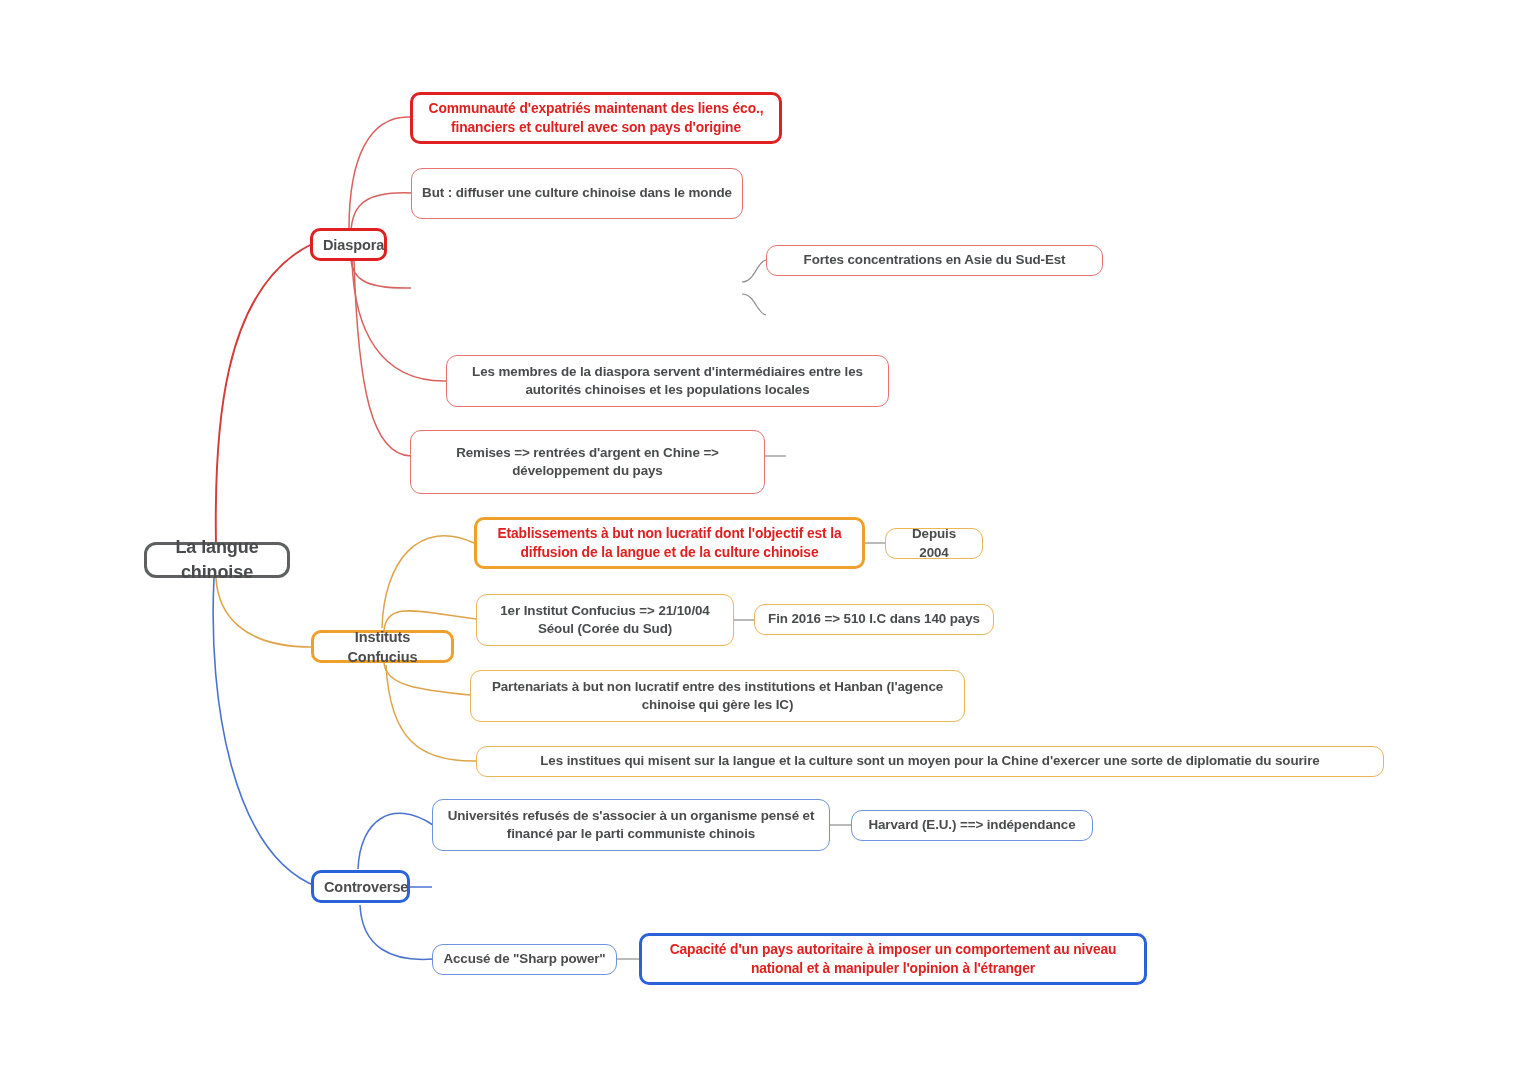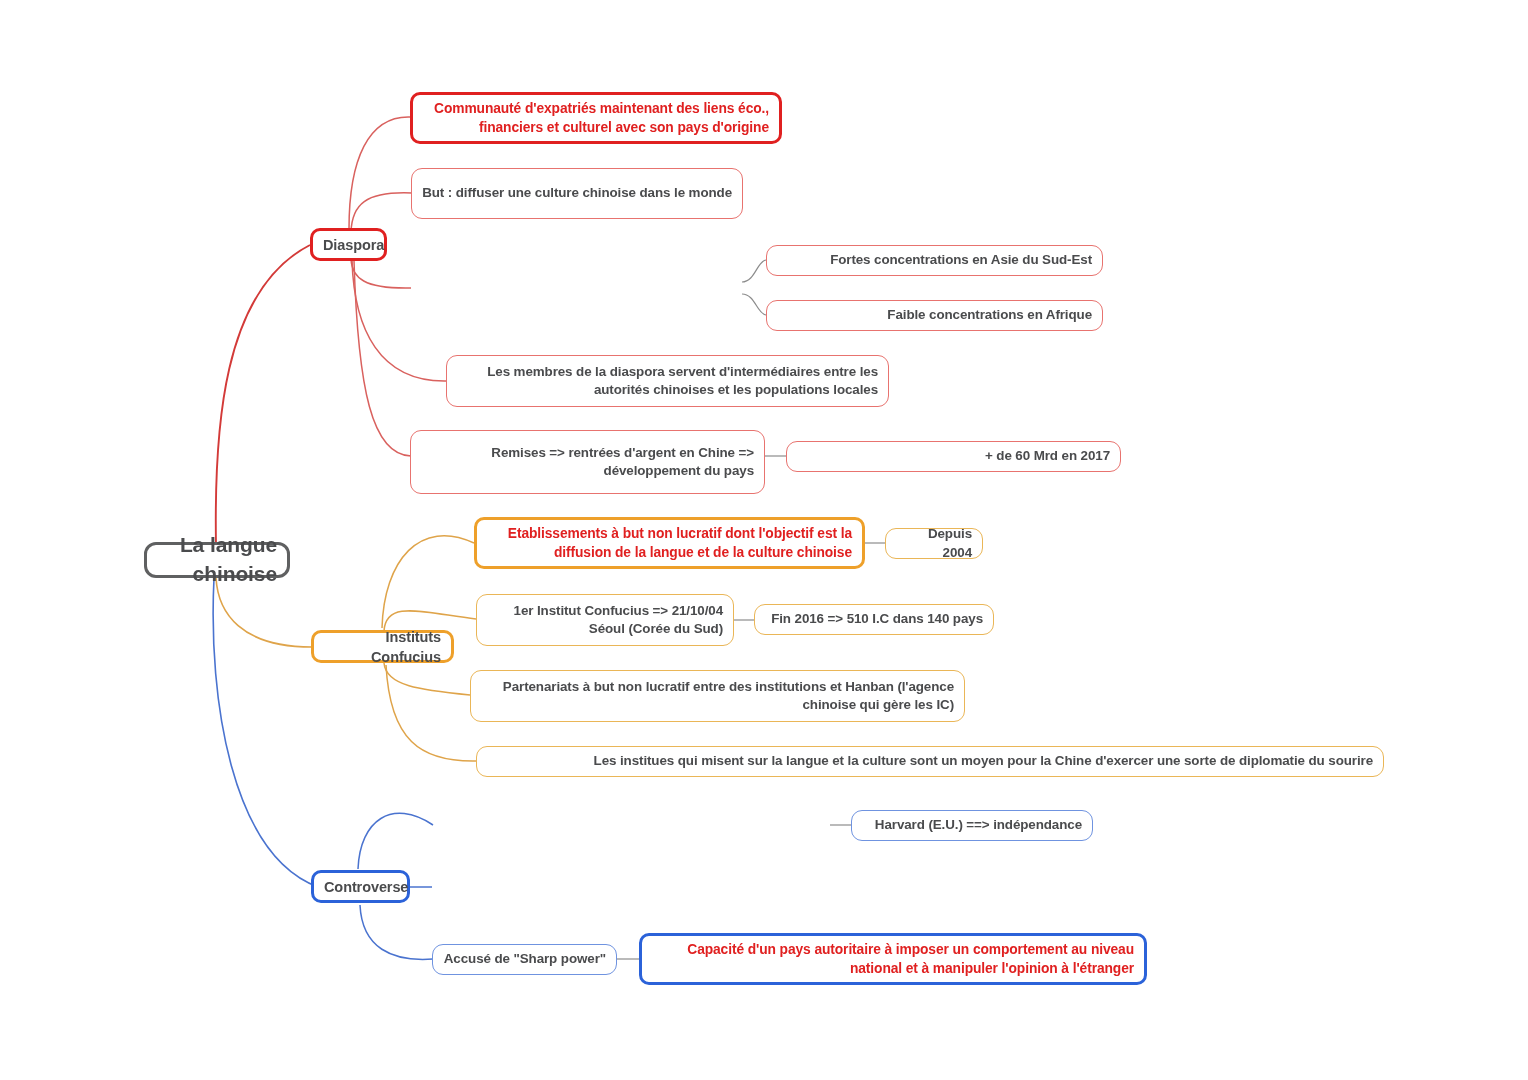--- a/index.html
+++ b/index.html
@@ -26,35 +26,35 @@
     height: 1080px;
     pointer-events: none;
   }
   .node {
     position: absolute;
     box-sizing: border-box;
     background: #ffffff;
     display: flex;
     align-items: center;
     justify-content: center;
-    text-align: right;
+    text-align: center;
     border-style: solid;
     line-height: 1.38;
     font-weight: bold;
     letter-spacing: -0.1px;
   }
   .node span { display: block; width: 100%; padding: 0 10px; box-sizing: border-box; }
 
   
   .n-root {
     border-color: #5f6061;
     border-width: 3px;
     border-radius: 12px;
     color: #4a4b4d;
-    font-size: 21px;
+    font-size: 18px;
   }
 
   
   .n-head {
     border-width: 3px;
     border-radius: 10px;
     color: #4a4b4d;
     font-size: 14.5px;
   }
   .n-head.red    { border-color: #e02020; }
@@ -137,35 +137,29 @@
 
   <div class="node n-leaf red" style="left:411px; top:168px; width:332px; height:51px;">
     <span>But : diffuser une culture chinoise dans le monde</span>
   </div>
 
 
   <div class="node n-leaf red" style="left:766px; top:245px; width:337px; height:31px;">
     <span>Fortes concentrations en Asie du Sud-Est</span>
   </div>
 
-  <div class="node n-leaf red" style="left:766px; top:300px; width:337px; height:31px;">
-    <span>Faible concentrations en Afrique</span>
-  </div>
 
   <div class="node n-leaf red" style="left:446px; top:355px; width:443px; height:52px;">
     <span>Les membres de la diaspora servent d'intermédiaires entre les autorités chinoises et les populations locales</span>
   </div>
 
   <div class="node n-leaf red" style="left:410px; top:430px; width:355px; height:64px;">
     <span>Remises =&gt; rentrées d'argent en Chine =&gt; développement du pays</span>
   </div>
 
-  <div class="node n-leaf red" style="left:786px; top:441px; width:335px; height:31px;">
-    <span>+ de 60 Mrd en 2017</span>
-  </div>
 
   <div class="node n-head orange" style="left:311px; top:630px; width:143px; height:33px;">
     <span>Instituts Confucius</span>
   </div>
 
   <div class="node n-emph orange" style="left:474px; top:517px; width:391px; height:52px;">
     <span>Etablissements à but non lucratif dont l'objectif est la diffusion de la langue et de la culture chinoise</span>
   </div>
 
   <div class="node n-leaf orange" style="left:885px; top:528px; width:98px; height:31px;">
@@ -185,20 +179,23 @@
   </div>
 
   <div class="node n-leaf orange" style="left:476px; top:746px; width:908px; height:31px;">
     <span>Les institues qui misent sur la langue et la culture sont un moyen pour la Chine d'exercer une sorte de diplomatie du sourire</span>
   </div>
 
   <div class="node n-head blue" style="left:311px; top:870px; width:99px; height:33px;">
     <span>Controverse</span>
   </div>
 
+  <div class="node n-leaf blue" style="left:432px; top:799px; width:398px; height:52px;">
+    <span>Universités refusés de s'associer à un organisme pensé et financé par le parti communiste chinois</span>
+  </div>
 
   <div class="node n-leaf blue" style="left:851px; top:810px; width:242px; height:31px;">
     <span>Harvard (E.U.) ==&gt; indépendance</span>
   </div>
 
 
   <div class="node n-leaf blue" style="left:432px; top:944px; width:185px; height:31px;">
     <span>Accusé de "Sharp power"</span>
   </div>
 

